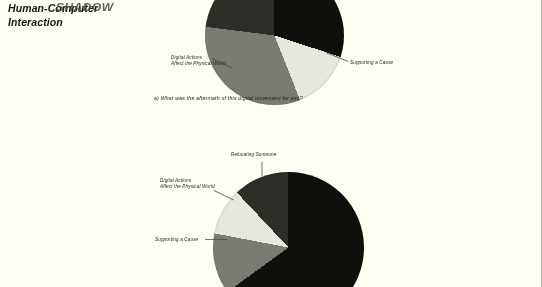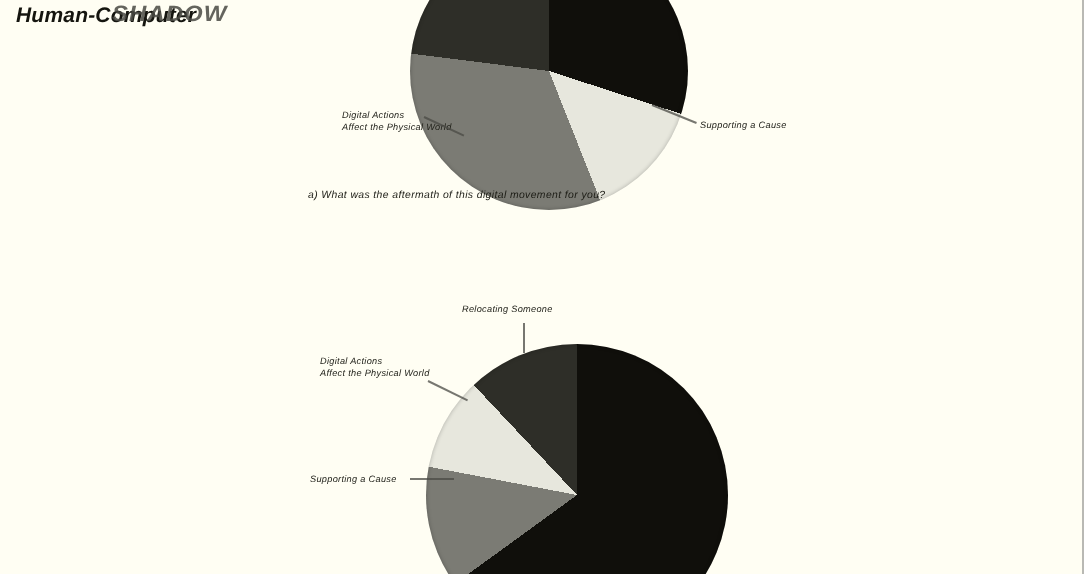--- a/index.html
+++ b/index.html
@@ -73,20 +73,21 @@
     filter:blur(.15px);
   }
 </style>
 </head>
 <body>
 
 <div class="stage">
 
   <div class="heading">
     <span class="ln">Human-Computer</span>
+    <span class="ln">Interaction</span>
   </div>
   <div class="watermark">SHADOW</div>
 
   <div class="pie" id="pie-top" style="background: conic-gradient(rgb(16, 15, 11) 0deg, rgb(16, 15, 11) 108deg, rgb(231, 231, 221) 108deg, rgb(231, 231, 221) 158.4deg, rgb(123, 123, 116) 158.4deg, rgb(123, 123, 116) 277.2deg, rgb(46, 46, 40) 277.2deg, rgb(46, 46, 40) 360deg);"></div>
 
   <div class="callout" style="left:171px;top:55px;">
     <span>Digital Actions</span>
     <span class="l2">Affect the Physical World</span>
   </div>
   <div class="lead" style="left:212px;top:58px;width:22px;transform:rotate(25deg);"></div>

